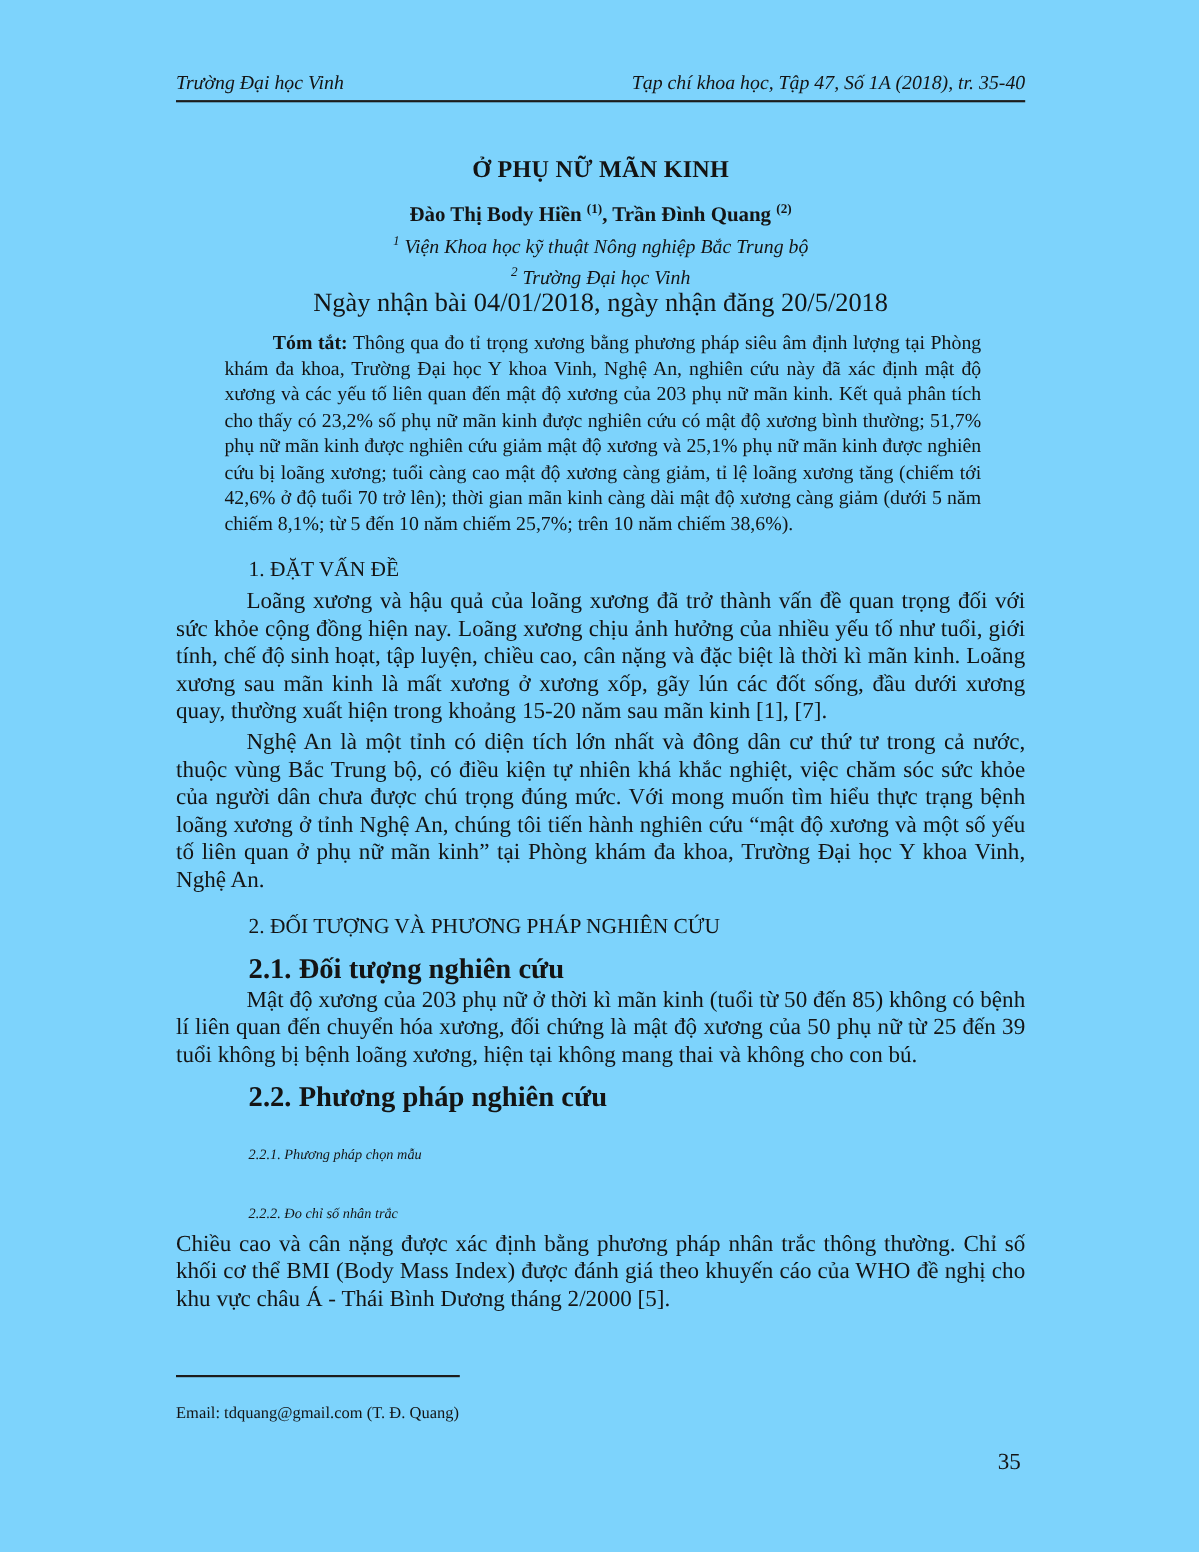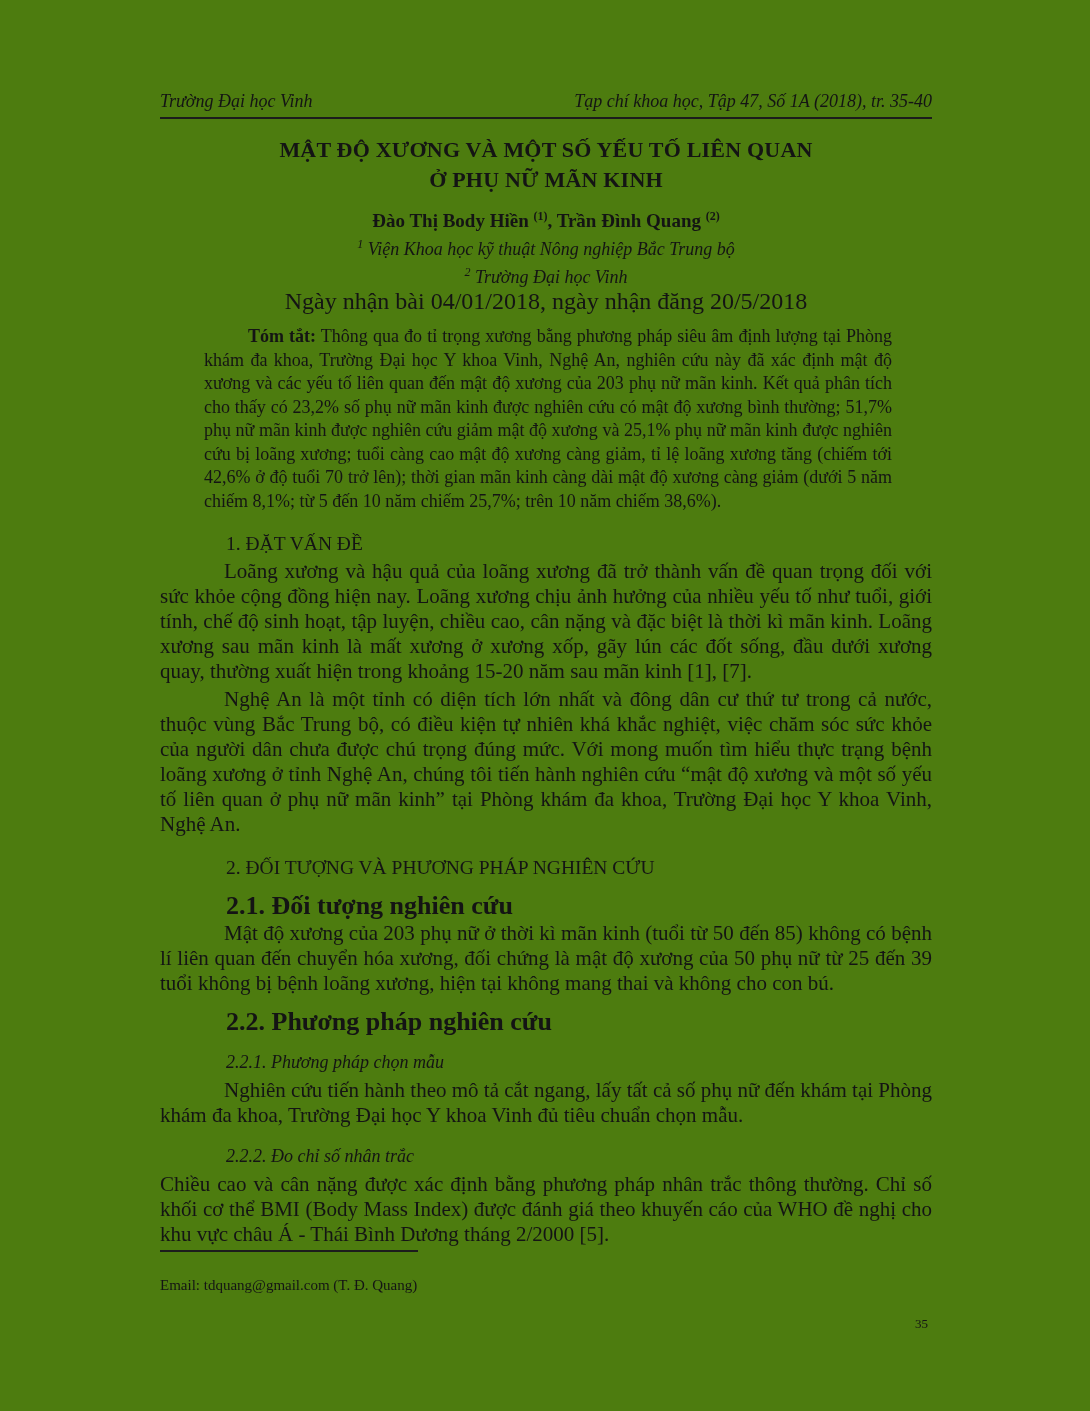--- a/index.html
+++ b/index.html
@@ -6,22 +6,22 @@
   * { margin: 0; padding: 0; box-sizing: border-box; }
   html, body { background: #ffffff; }
   body {
     font-family: "Liberation Serif", "DejaVu Serif", serif;
     color: #141414;
   }
   .page {
     position: relative;
     width: 1090px;
     height: 1411px;
-    background: #4d7c0f;
-    padding: 90px 158px 0 160px;
+    background: #7dd3fc;
+    padding: 64px 158px 0 160px;
     overflow: hidden;
   }
   .running-head {
     display: flex;
     justify-content: space-between;
     align-items: baseline;
     font-style: italic;
     font-size: 18px;
     line-height: 22px;
   }
@@ -73,22 +73,22 @@
     font-weight: normal;
     line-height: 25px;
   }
   .subsec-heading {
     margin: 13px 0 0 66px;
     font-size: 26px;
     font-weight: bold;
     line-height: 25px;
   }
   .subsubsec-heading {
-    margin: 16px 0 0 66px;
-    font-size: 18px;
+    margin: 28px 0 0 66px;
+    font-size: 13px;
     font-weight: normal;
     font-style: italic;
     line-height: 25px;
   }
   .para {
     margin-top: 3px;
     text-align: justify;
     font-size: 21px;
     line-height: 25px;
     text-indent: 64px;
@@ -107,36 +107,36 @@
   }
   .footnote-text {
     margin-top: 23px;
     font-size: 15px;
     line-height: 21px;
   }
   .page-number {
     position: absolute;
     right: 162px;
     top: 1316px;
-    font-size: 13px;
+    font-size: 21px;
   }
 </style>
 </head>
 <body>
 
 <div class="page">
 
   <header class="running-head">
     <span>Trường Đại học Vinh</span>
     <span>Tạp chí khoa học, Tập 47, Số 1A (2018), tr. 35-40</span>
   </header>
   <hr class="head-rule">
 
   <h1 class="title">
-    <span>MẬT ĐỘ XƯƠNG VÀ MỘT SỐ YẾU TỐ LIÊN QUAN</span><br>
+    <br>
     <span>Ở PHỤ NỮ MÃN KINH</span>
   </h1>
 
   <p class="authors"><span>Đào Thị Body Hiền </span><sup>(1)</sup><span>, </span><span>Trần Đình Quang </span><sup>(2)</sup></p>
 
   <p class="affil"><sup>1</sup><span> Viện Khoa học kỹ thuật Nông nghiệp Bắc Trung bộ</span></p>
   <p class="affil"><sup>2</sup><span> Trường Đại học Vinh</span></p>
 
   <p class="dates">Ngày nhận bài 04/01/2018, ngày nhận đăng 20/5/2018</p>
 
@@ -149,21 +149,20 @@
   <p class="para">Nghệ An là một tỉnh có diện tích lớn nhất và đông dân cư thứ tư trong cả nước, thuộc vùng Bắc Trung bộ, có điều kiện tự nhiên khá khắc nghiệt, việc chăm sóc sức khỏe của người dân chưa được chú trọng đúng mức. Với mong muốn tìm hiểu thực trạng bệnh loãng xương ở tỉnh Nghệ An, chúng tôi tiến hành nghiên cứu “mật độ xương và một số yếu tố liên quan ở phụ nữ mãn kinh” tại Phòng khám đa khoa, Trường Đại học Y khoa Vinh, Nghệ An.</p>
 
   <h2 class="sec-heading">2. ĐỐI TƯỢNG VÀ PHƯƠNG PHÁP NGHIÊN CỨU</h2>
 
   <h3 class="subsec-heading">2.1. Đối tượng nghiên cứu</h3>
   <p class="para">Mật độ xương của 203 phụ nữ ở thời kì mãn kinh (tuổi từ 50 đến 85) không có bệnh lí liên quan đến chuyển hóa xương, đối chứng là mật độ xương của 50 phụ nữ từ 25 đến 39 tuổi không bị bệnh loãng xương, hiện tại không mang thai và không cho con bú.</p>
 
   <h3 class="subsec-heading">2.2. Phương pháp nghiên cứu</h3>
 
   <h4 class="subsubsec-heading">2.2.1. Phương pháp chọn mẫu</h4>
-  <p class="para">Nghiên cứu tiến hành theo mô tả cắt ngang, lấy tất cả số phụ nữ đến khám tại Phòng khám đa khoa, Trường Đại học Y khoa Vinh đủ tiêu chuẩn chọn mẫu.</p>
 
   <h4 class="subsubsec-heading">2.2.2. Đo chỉ số nhân trắc</h4>
   <p class="para noindent">Chiều cao và cân nặng được xác định bằng phương pháp nhân trắc thông thường. Chỉ số khối cơ thể BMI (Body Mass Index) được đánh giá theo khuyến cáo của WHO đề nghị cho khu vực châu Á - Thái Bình Dương tháng 2/2000 [5].</p>
 
   <div class="footnote">
     <hr class="footnote-rule">
     <p class="footnote-text">Email: tdquang@gmail.com (T. Đ. Quang)</p>
   </div>
 
   <div class="page-number">35</div>

